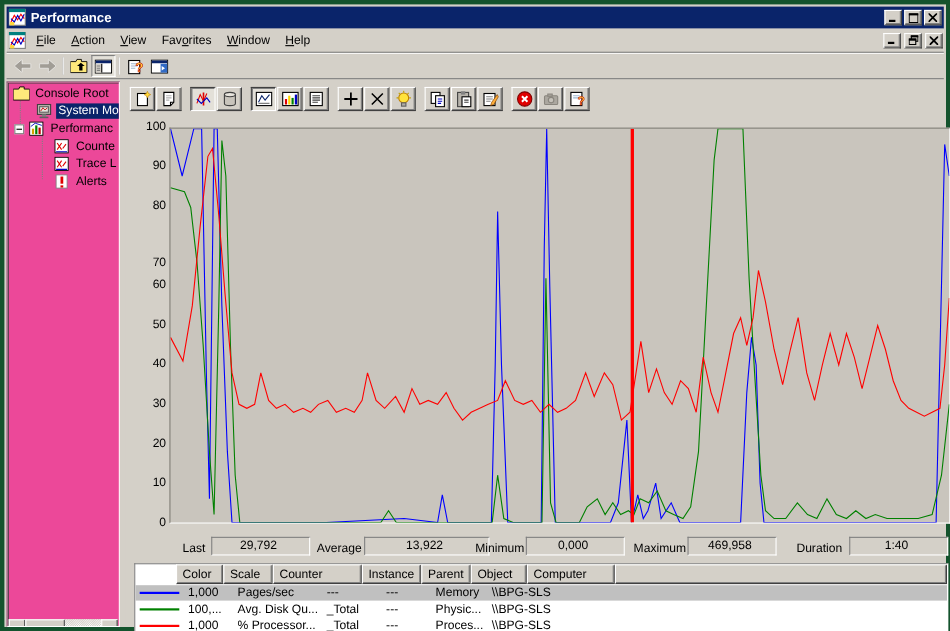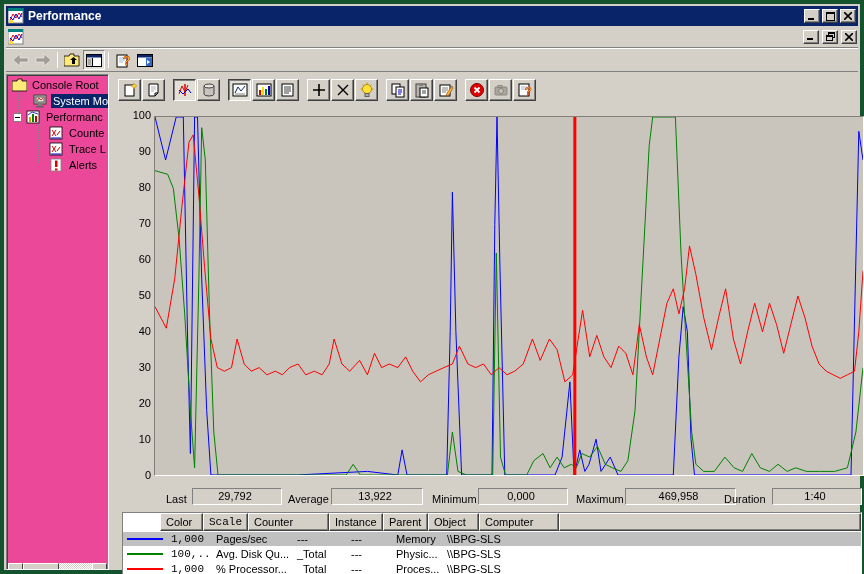--- a/index.html
+++ b/index.html
@@ -72,21 +72,21 @@
   
   .legend { position:absolute; left:8px; top:439px; width:740px; height:70px; background:#fff;
             border:1px solid; border-color:#808080 #fff #fff #808080; overflow:hidden; }
   .lg-head { display:flex; height:18px;margin-left:37px; }
   .lg-h { background:#d4d0c8; border:1px solid; border-color:#fff #404040 #404040 #fff; box-shadow:inset -1px -1px 0 #808080;
           padding:2px 0 0 5px; height:18px; overflow:hidden; white-space:nowrap; }
   .lg-row { display:flex; height:14px; align-items:center; white-space:nowrap; margin-top:1px; }
   .lg-row.selected { background:#c0c0c0; }
   .lg-c { padding-left:5px; overflow:hidden; }
   .legend-swatch { width:36px; height:2px; margin-left:4px; }
-  .c-color{width:43px;} .c-scale{width:45px;font-family:Liberation Mono, monospace;} .c-counter{width:81px;} .c-instance{width:54px;}
+  .c-color{width:43px;} .c-scale{width:45px;} .c-counter{width:81px;} .c-instance{width:54px;}
   .c-parent{width:45px;} .c-object{width:51px;} .c-computer{width:80px;} .c-fill{flex:1;}
 </style>
 </head>
 <body>
 
 <div class="window">
 
   <div class="titlebar">
     <svg class="appicon" viewBox="0 0 16 16">
       <rect x="0" y="0" width="15" height="15" fill="#fff" stroke="#808080"></rect>
@@ -115,20 +115,28 @@
   </div>
 
   <div class="menubar">
     <svg class="appicon" viewBox="0 0 16 16" style="margin:0 2px;">
       <rect x="0" y="0" width="15" height="15" fill="#fff" stroke="#808080"></rect>
       <rect x="0" y="0" width="15" height="3" fill="#00807f"></rect>
       <polyline points="2,12 5,6 8,10 11,5 14,9" fill="none" stroke="#ff0000"></polyline>
       <polyline points="2,9 5,12 8,6 11,11 14,5" fill="none" stroke="#0000c0"></polyline>
       <rect x="1" y="12" width="4" height="3" fill="#ffd83b"></rect>
     </svg>
+    <span id="menu-items" style="display:flex;">
+        <span class="menu-item"><u>F</u>ile</span>
+        <span class="menu-item"><u>A</u>ction</span>
+        <span class="menu-item"><u>V</u>iew</span>
+        <span class="menu-item">Fav<u>o</u>rites</span>
+        <span class="menu-item"><u>W</u>indow</span>
+        <span class="menu-item"><u>H</u>elp</span>
+      </span>
     <span class="menu-spacer"></span>
     <div class="tb-btn">
         <svg width="8" height="7" viewBox="0 0 8 7">
           <rect x="0" y="5" width="6" height="2" fill="#000"></rect>
         </svg>
       </div>
     <div class="tb-btn">
         <svg width="9" height="9" viewBox="0 0 9 9">
           <rect x="2.5" y="0.5" width="6" height="5" fill="#d4d0c8" stroke="#000"></rect>
           <rect x="2" y="0" width="7" height="2" fill="#000"></rect>
@@ -373,21 +381,21 @@
               <path d="M4,5 h6 M4,7 h6" stroke="#9fb6cd"></path>
               <text x="8" y="13" font-size="11" font-weight="bold" fill="#ffd83b" stroke="#c00000" stroke-width="0.5" font-family="Liberation Sans,sans-serif">?</text>
             </svg>
           </div>
       </div>
 
       <div id="ylabels">
           <div class="ytick" style="top: 36px;">100</div>
           <div class="ytick" style="top: 72px;">90</div>
           <div class="ytick" style="top: 108px;">80</div>
-          <div class="ytick" style="top: 144px;">70</div>
+          <div class="ytick" style="top: 160px;">70</div>
           <div class="ytick" style="top: 180px;">60</div>
           <div class="ytick" style="top: 216px;">50</div>
           <div class="ytick" style="top: 252px;">40</div>
           <div class="ytick" style="top: 288px;">30</div>
           <div class="ytick" style="top: 324px;">20</div>
           <div class="ytick" style="top: 360px;">10</div>
           <div class="ytick" style="top: 396px;">0</div>
         </div>
 
       <div class="plot">
@@ -395,25 +403,25 @@
             <polyline points="0.0,0.0 10.6,43.0 21.2,0.0 28.3,0.0 32.6,222.0 35.4,336.5 39.6,0.0 42.5,0.0 46.7,161.1 51.7,293.6 55.9,358.0 141.6,358.0 212.4,354.4 242.8,358.0 247.1,332.9 252.0,358.0 291.7,358.0 295.2,214.8 297.4,75.2 300.9,214.8 306.6,358.0 337.0,358.0 339.8,107.4 342.0,0.0 344.8,143.2 349.8,358.0 400.0,358.0 407.1,340.1 414.9,264.9 419.1,358.0 424.8,332.9 429.8,354.4 434.0,347.3 441.1,322.2 446.0,354.4 455.2,340.1 463.0,358.0 518.3,358.0 523.9,239.9 528.2,189.7 532.4,214.8 536.0,322.2 539.5,358.0 601.8,358.0 696.0,358.0 703.8,14.3 708.0,43.0" fill="none" stroke="#0000ff" stroke-width="1"></polyline>
             <polyline points="0.0,53.7 12.7,57.3 18.4,71.6 24.1,121.7 29.7,196.9 35.4,293.6 39.6,350.8 43.9,161.1 46.7,10.7 50.3,43.0 54.5,196.9 58.8,315.0 63.0,358.0 106.2,358.0 191.2,358.0 198.2,347.3 205.3,358.0 240.7,358.0 292.4,358.0 297.4,315.0 303.0,354.4 311.5,358.0 337.7,358.0 341.3,136.0 345.5,340.1 350.5,358.0 371.7,358.0 378.8,343.7 388.0,336.5 395.1,350.8 402.1,340.1 409.2,350.8 416.3,347.3 421.3,350.8 426.9,336.5 434.7,340.1 442.5,329.4 450.3,347.3 457.4,350.8 465.9,354.4 472.9,343.7 480.0,293.6 487.1,161.1 494.2,28.6 497.7,0.0 520.4,0.0 526.0,136.0 531.0,222.0 536.7,315.0 540.9,347.3 548.7,354.4 559.3,354.4 569.9,340.1 579.1,350.8 587.6,354.4 596.8,336.5 605.3,350.8 614.5,354.4 623.0,347.3 632.2,354.4 640.7,350.8 651.4,354.4 665.5,354.4 679.7,354.4 692.4,350.8 700.9,315.0 708.0,250.6" fill="none" stroke="#008000" stroke-width="1"></polyline>
             <polyline points="0.0,189.7 11.3,211.2 19.8,161.1 26.9,89.5 34.0,25.1 38.2,17.9 43.9,78.8 49.6,150.4 55.9,222.0 62.3,250.6 69.4,254.2 76.5,250.6 82.1,222.0 89.2,247.0 96.3,254.2 104.1,250.6 111.9,257.8 120.4,254.2 127.4,257.8 134.5,250.6 143.0,247.0 150.8,257.8 159.3,254.2 167.1,257.8 174.2,247.0 179.1,222.0 186.9,247.0 194.7,254.2 204.6,243.4 212.4,257.8 219.5,236.3 226.6,250.6 234.3,247.0 242.8,250.6 250.6,239.9 257.7,254.2 265.5,264.9 273.3,257.8 281.1,254.2 288.9,250.6 297.4,247.0 304.4,229.1 312.9,247.0 320.7,250.6 328.5,247.0 336.3,257.8 344.1,250.6 351.9,257.8 359.7,254.2 368.2,247.0 377.4,222.0 385.2,243.4 394.4,222.0 402.1,232.7 409.9,264.9 417.7,257.8 427.6,193.3 434.7,239.9 441.8,218.4 448.9,239.9 456.0,250.6 463.7,229.1 470.8,236.3 477.9,257.8 484.3,207.6 491.4,239.9 497.7,257.8 504.8,222.0 511.9,186.2 518.3,171.8 523.9,196.9 529.6,171.8 534.5,128.9 540.9,157.5 548.7,200.5 556.5,232.7 563.6,200.5 570.6,171.8 578.4,222.0 585.5,247.0 592.6,214.8 599.7,186.2 607.5,214.8 614.5,186.2 621.6,207.6 628.7,236.3 635.8,207.6 642.9,179.0 649.9,200.5 657.0,229.1 664.1,247.0 671.2,254.2 678.3,257.8 685.3,261.3 692.4,257.8 699.5,254.2 703.8,214.8 708.0,153.9" fill="none" stroke="#ff0000" stroke-width="1"></polyline>
             <line x1="419.844" x2="419.844" y1="0" y2="358" stroke="#ff0000" stroke-width="3"></line>
           </svg>
       </div>
 
       <span class="stat-label" style="left:52px;">Last</span>
       <div class="stat-box" style="left:78px; width:90px;">29,792</div>
       <span class="stat-label" style="left:174px;">Average</span>
-      <div class="stat-box" style="left:217px; width:92px;">13,922</div>
+      <div class="stat-box" style="left:217px; width:114px;">13,922</div>
       <span class="stat-label" style="left:318px;">Minimum</span>
       <div class="stat-box" style="left:364px; width:90px;">0,000</div>
       <span class="stat-label" style="left:462px;">Maximum</span>
-      <div class="stat-box" style="left:511px; width:111px;">469,958</div>
+      <div class="stat-box" style="left:511px; width:81px;">469,958</div>
       <span class="stat-label" style="left:610px;">Duration</span>
       <div class="stat-box" style="left:658px; width:90px;">1:40</div>
 
       <div class="legend">
         <div class="lg-head">
           <div class="lg-h c-color">Color</div>
           <div class="lg-h c-scale">Scale</div>
           <div class="lg-h c-counter">Counter</div>
           <div class="lg-h c-instance">Instance</div>
           <div class="lg-h c-parent">Parent</div>

